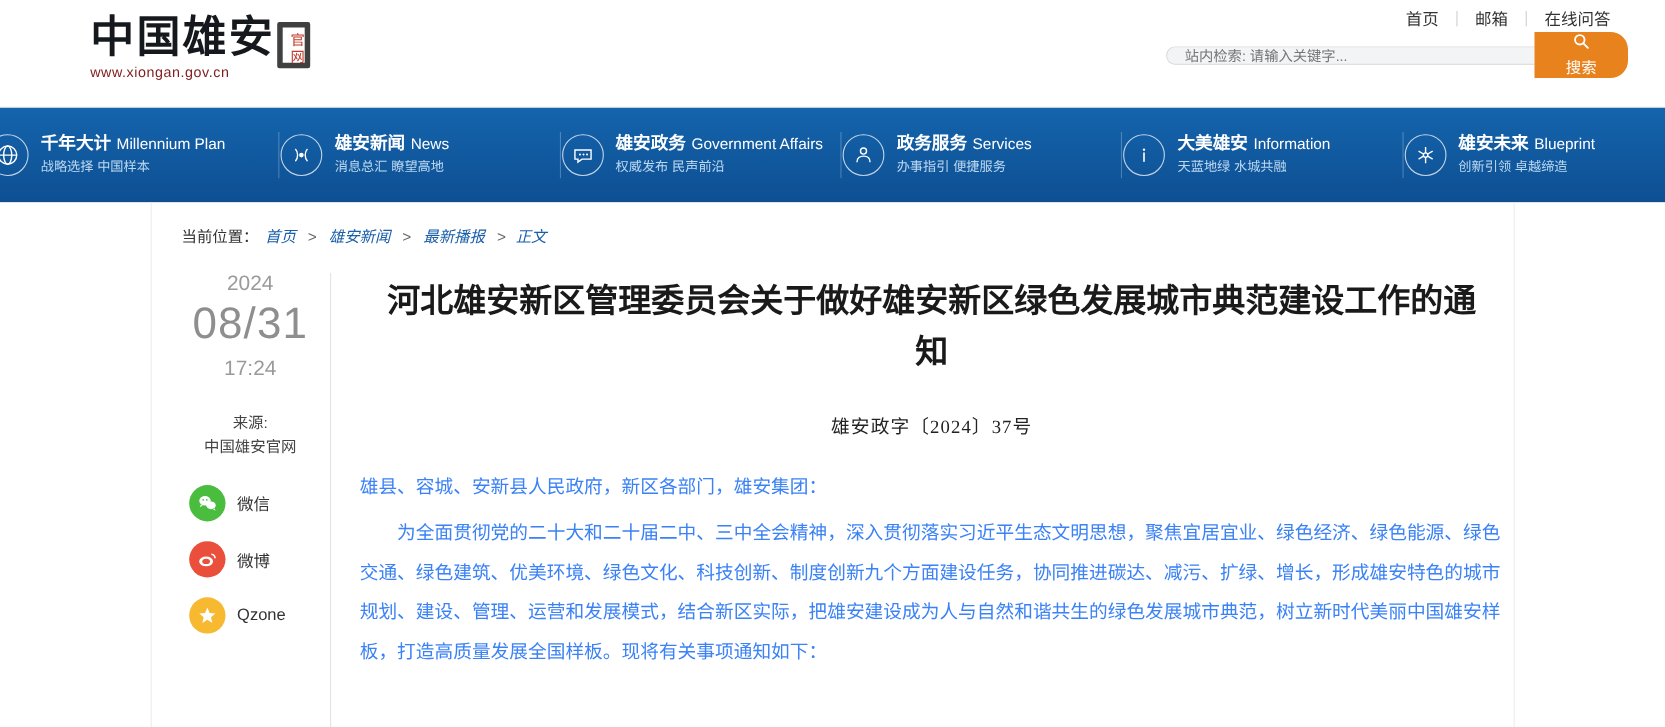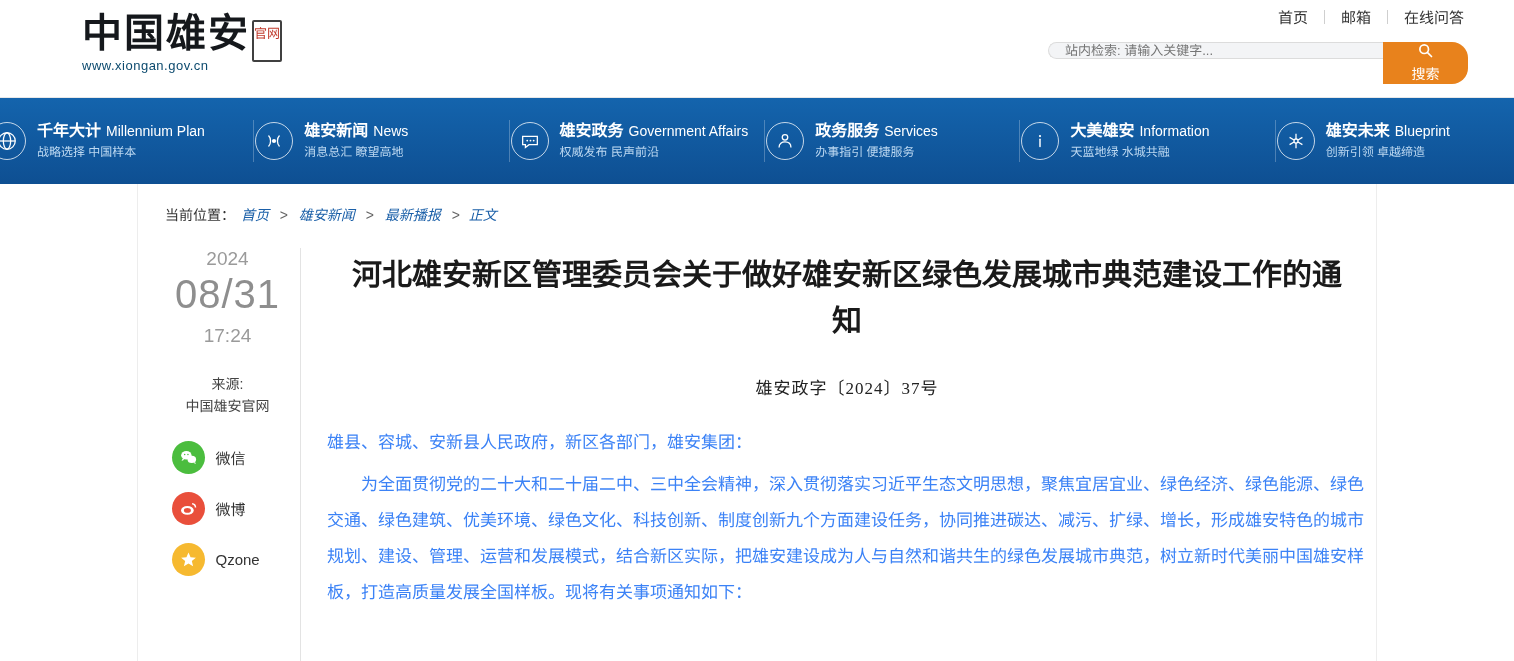--- a/index.html
+++ b/index.html
@@ -28,29 +28,29 @@
     font-weight: bold;
     font-size: 40px;
     letter-spacing: 2px;
     color: #15181c;
     line-height: 44px;
     white-space: nowrap;
   }
   .logo-url {
     font-family: "Liberation Sans", sans-serif;
     font-size: 13px;
-    color: #0c4a6e;
+    color: #7f1d1d;
     letter-spacing: .5px;
     margin-top: 2px;
   }
   .logo-seal {
     position: absolute;
     right: 20px; top: 8px;
     width: 30px; height: 42px;
-    border: 2px solid #404040;
+    border: 5px solid #404040;
     border-radius: 2px;
     color: #c0392b;
     font-family: "Liberation Serif", serif;
     font-size: 13px;
     line-height: 15px;
     text-align: right;
     padding-top: 4px;
     letter-spacing: 0;
   }
 
@@ -67,23 +67,23 @@
     text-decoration: none;
     padding: 0 16px;
   }
   .top-links .divider {
     width: 1px; height: 14px;
     background: #cfcfcf;
   }
 
   .search-box {
     position: absolute;
-    right: 46px; top: 42px;
-    display: flex;
-    align-items: flex-start;
+    right: 34px; top: 42px;
+    display: flex;
+    align-items: center;
     height: 16px;
     width: 420px;
   }
   .search-input {
     flex: 1 1 auto;
     border: 1px solid #dcdcdc;
     border-right: none;
     border-radius: 16px 0 0 16px;
     background: #f3f4f6;
     padding: 0 16px;

